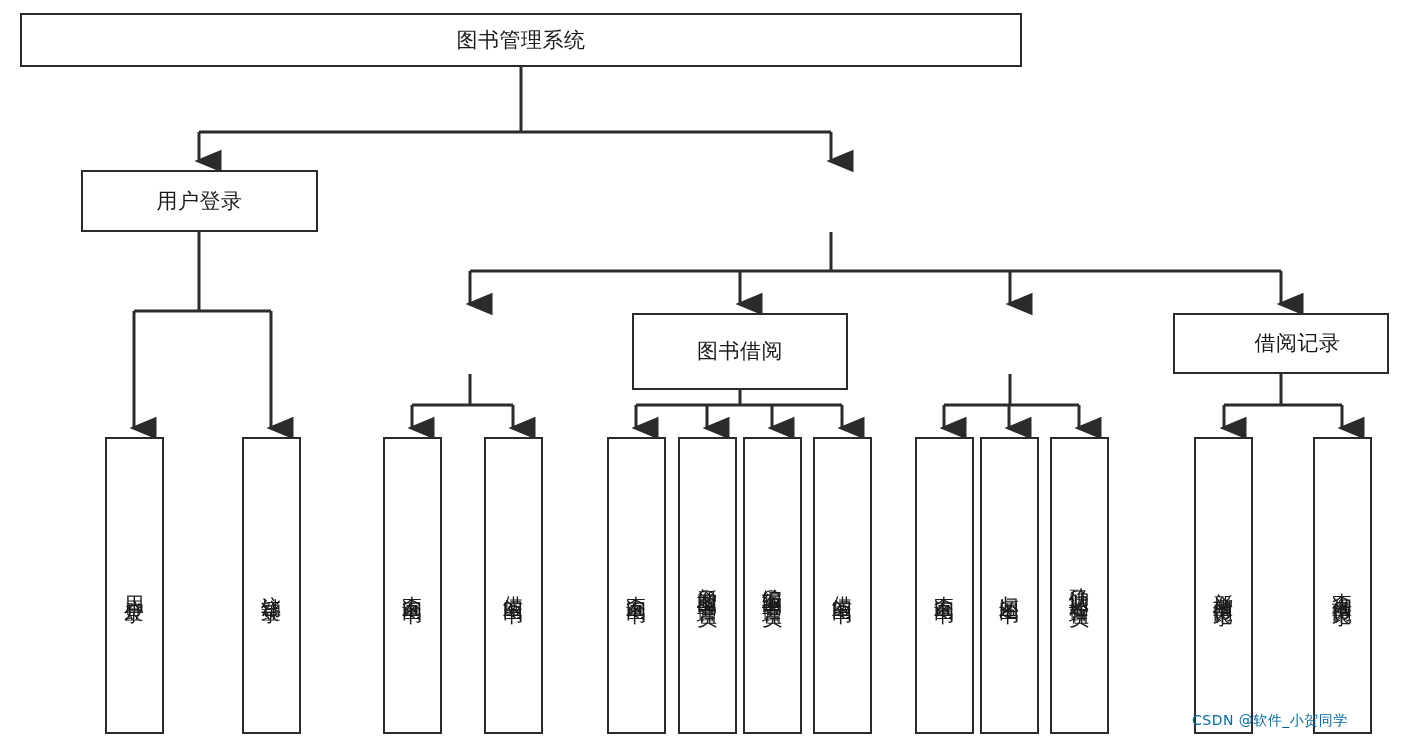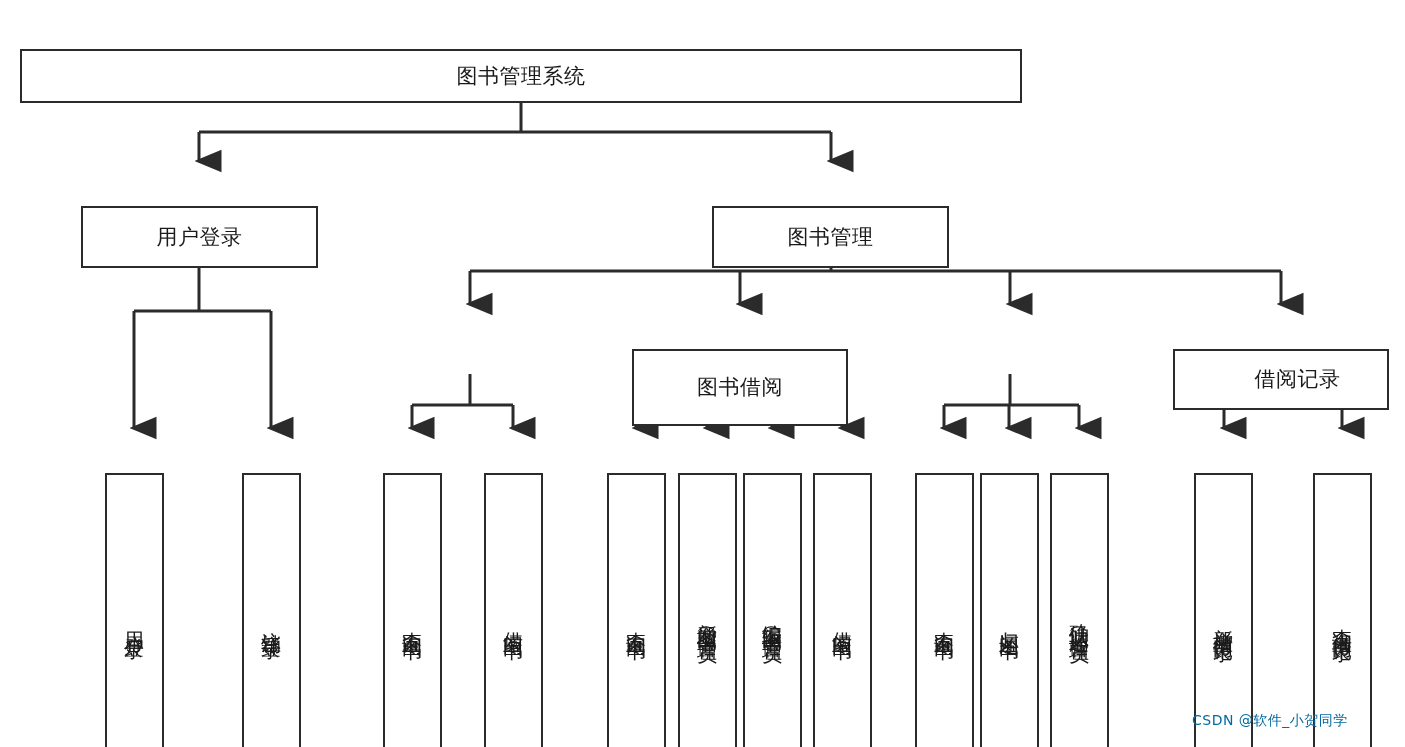--- a/index.html
+++ b/index.html
@@ -25,21 +25,20 @@
     height: 747px;
   }
   .node {
     position: absolute;
     box-sizing: border-box;
     border: 2.5px solid #2b2b2b;
     background: #ffffff;
     display: flex;
     align-items: center;
     justify-content: center;
-    margin-top: 36px;
   }
   .node .label {
     color: #1a1a1a;
     font-size: 21px;
     line-height: 1.18;
     letter-spacing: 0.5px;
     white-space: nowrap;
     text-align: center;
   }
   .node.leaf .label {
@@ -120,23 +119,20 @@
     </g>
   </svg>
 
   <div class="node" style="left:20px; top:13px; width:1002px; height:54px;">
     <span class="label">图书管理系统</span>
   </div>
 
   <div class="node" style="left:81px; top:170px; width:237px; height:62px;">
     <span class="label">用户登录</span>
   </div>
-  <div class="node" style="left:712px; top:170px; width:237px; height:62px;">
-    <span class="label">图书管理</span>
-  </div>
 
   <div class="node" style="left:632px; top:313px; width:216px; height:77px;">
     <span class="label">图书借阅</span>
   </div>
   <div class="node" style="left:1173px; top:313px; width:216px; height:61px;padding-left:33px;">
     <span class="label">借阅记录</span>
   </div>
 
   <div class="node leaf" style="left:105px; top:437px; width:59px; height:297px;">
     <span class="label">用户登录</span>

